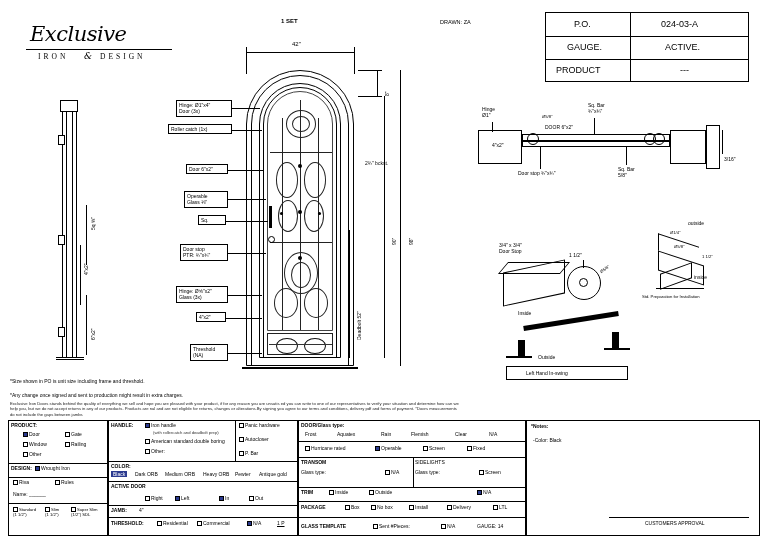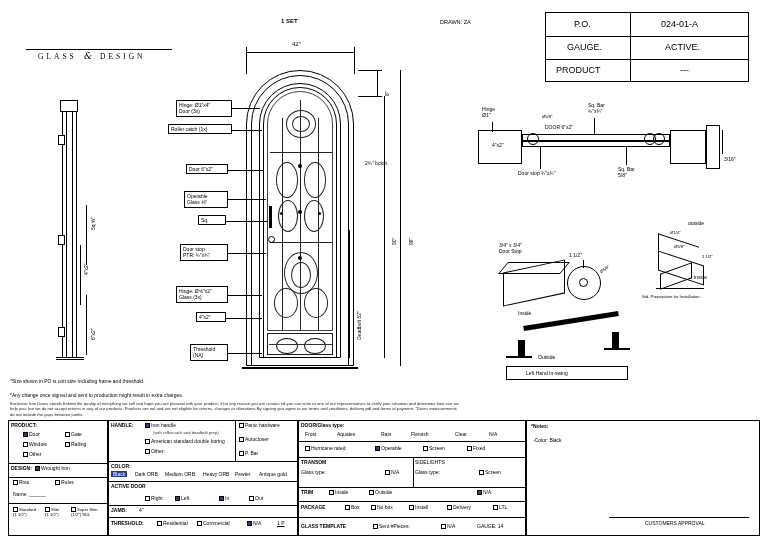--- a/index.html
+++ b/index.html
@@ -22,37 +22,38 @@
   .logo-script{font-family:"DejaVu Serif",serif;font-style:italic;font-size:21px;letter-spacing:-0.5px;}
   .logo-sub{font-family:"Liberation Serif",serif;font-size:7.5px;letter-spacing:3px;}
   .scroll{position:absolute;border:1px solid #111;border-radius:50%;}
 </style>
 </head>
 <body>
 
 <div id="sheet">
 
   <div class="abs" style="left:22px;top:22px;width:150px;height:42px;">
+    <div class="abs logo-script" style="left:8px;top:0px;">Exclusive</div>
     <div class="ln hline" style="left:4px;top:27px;width:146px;"></div>
-    <div class="abs logo-sub" style="left:16px;top:30px;">GLASS</div>
+    <div class="abs logo-sub" style="left:16px;top:30px;">IRON</div>
     <div class="abs" style="left:62px;top:29px;font-family:'DejaVu Serif',serif;font-style:italic;font-size:9px;">&amp;</div>
     <div class="abs logo-sub" style="left:78px;top:30px;">DESIGN</div>
   </div>
 
   <div class="abs mid bold" style="left:281px;top:18px;">1 SET</div>
   <div class="abs" style="left:440px;top:19px;font-size:5.5px;">DRAWN: ZA</div>
 
   <div class="box" style="left:545px;top:12px;width:204px;height:70px;">
     <div class="ln hline" style="left:0;top:23px;width:203px;"></div>
     <div class="ln hline" style="left:0;top:46px;width:203px;"></div>
     <div class="ln vline" style="left:84px;top:0;height:69px;"></div>
     <div class="abs big" style="left:28px;top:6px;">P.O.</div>
     <div class="abs big" style="left:21px;top:29px;">GAUGE.</div>
     <div class="abs big" style="left:10px;top:52px;">PRODUCT</div>
-    <div class="abs big" style="left:115px;top:6px;">024-01-A</div>
+    <div class="abs big" style="left:115px;top:6px;">024-03-A</div>
     <div class="abs big" style="left:119px;top:29px;">ACTIVE.</div>
     <div class="abs big" style="left:134px;top:52px;">---</div>
   </div>
 
   <div class="abs" style="left:50px;top:95px;width:70px;height:280px;">
 
     <div class="box" style="left:10px;top:5px;width:18px;height:12px;"></div>
     <div class="ln vline" style="left:12px;top:17px;height:245px;"></div>
     <div class="ln vline" style="left:26px;top:17px;height:245px;"></div>
     <div class="ln vline" style="left:16px;top:17px;height:245px;"></div>

